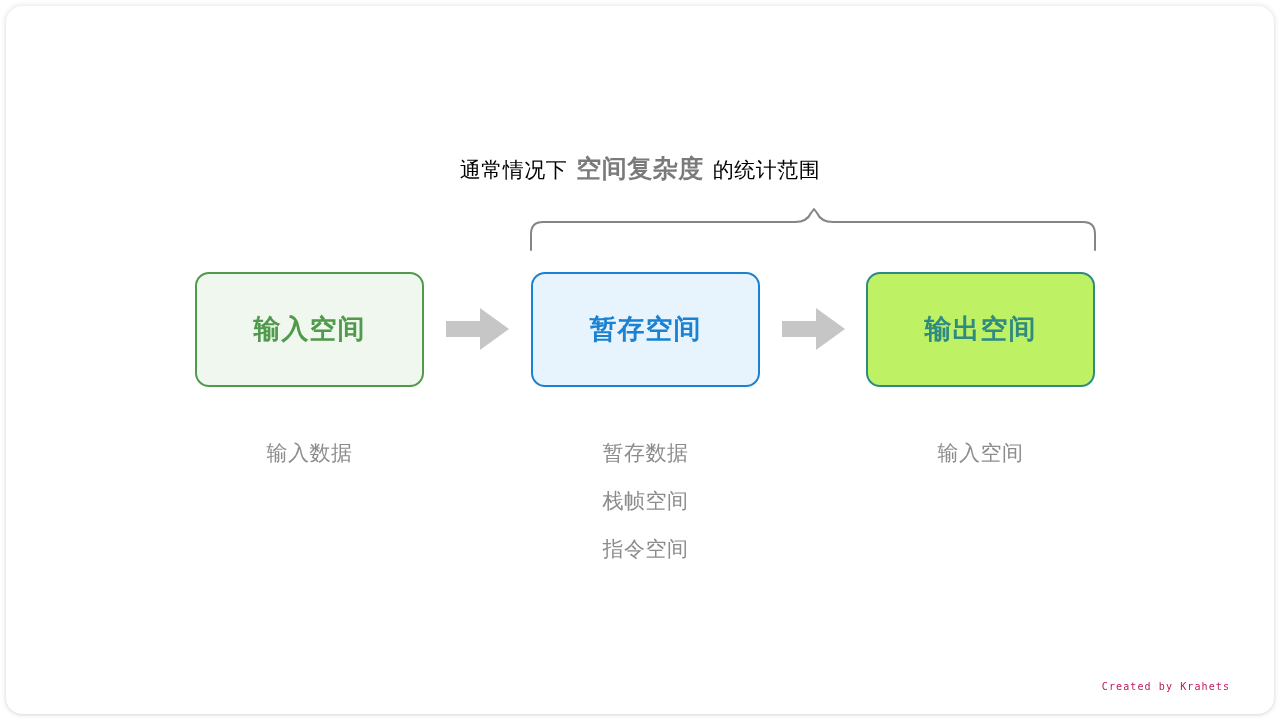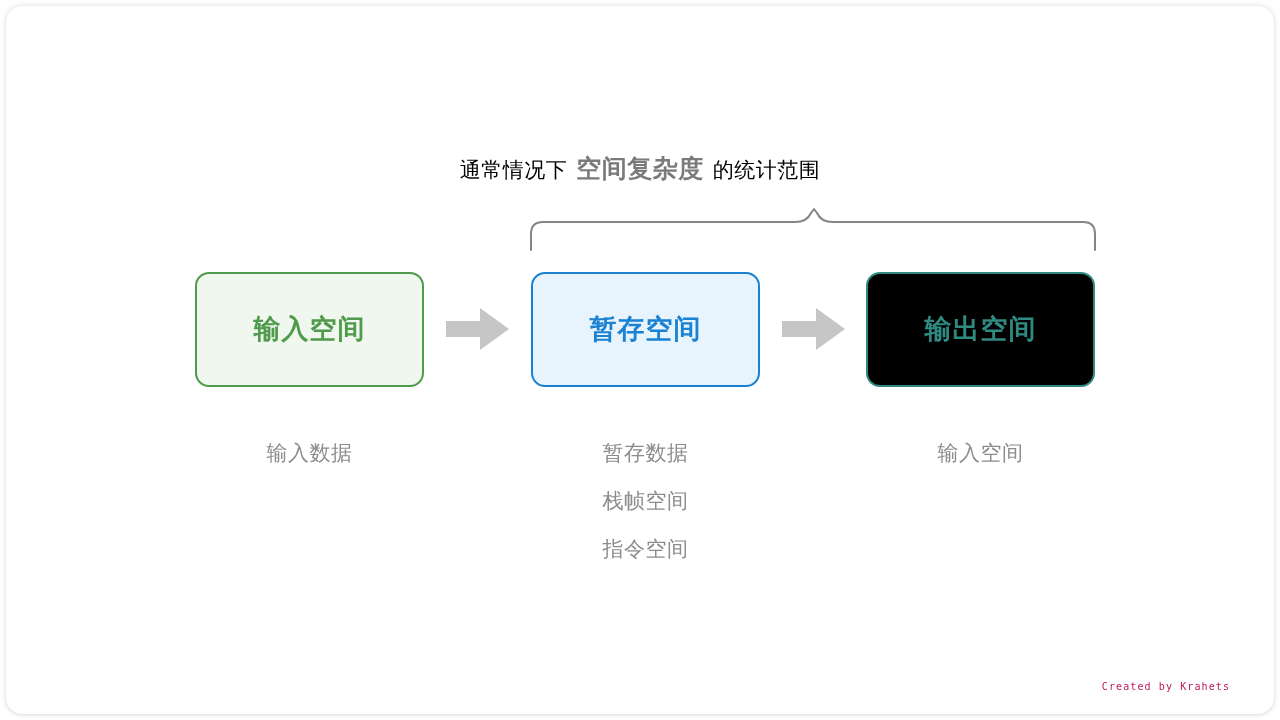--- a/index.html
+++ b/index.html
@@ -83,21 +83,21 @@
   .box-label {
     font-size: 27px;
     font-weight: 700;
     letter-spacing: 1px;
     line-height: 1;
   }
   .box-input  { left: 189px; background: #eff7ee; border-color: #4f9a4b; }
   .box-input .box-label { color: #4f9a4b; }
   .box-temp   { left: 525px; background: #e8f4fd; border-color: #1b82d2; }
   .box-temp .box-label { color: #1b82d2; }
-  .box-output { left: 860px; background: #000000; border-color: #2f8a81; }
+  .box-output { left: 860px; background: #bef264; border-color: #2f8a81; }
   .box-output .box-label { color: #2f8a81; }
 
   
   .arrow {
     position: absolute;
     top: 299px;
     width: 66px;
     height: 48px;
   }
   .arrow svg { display: block; }

